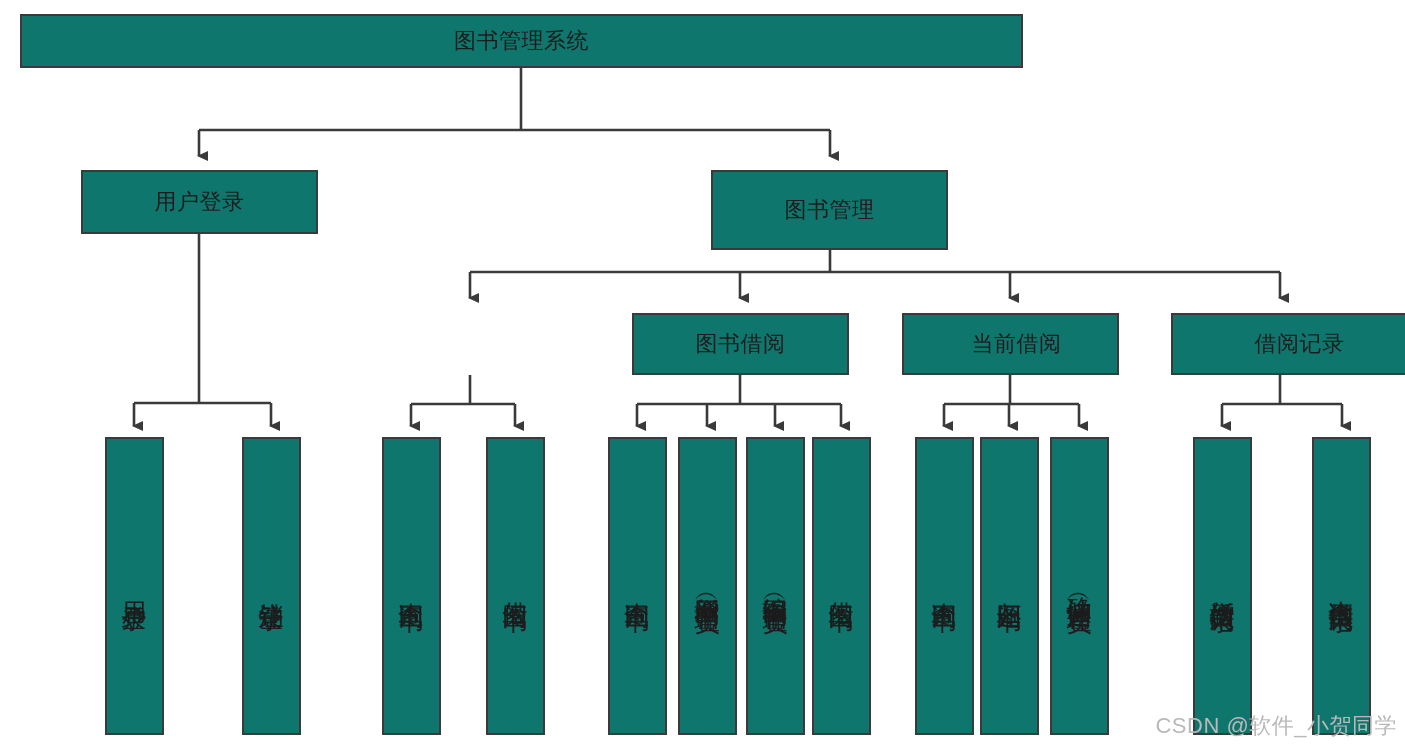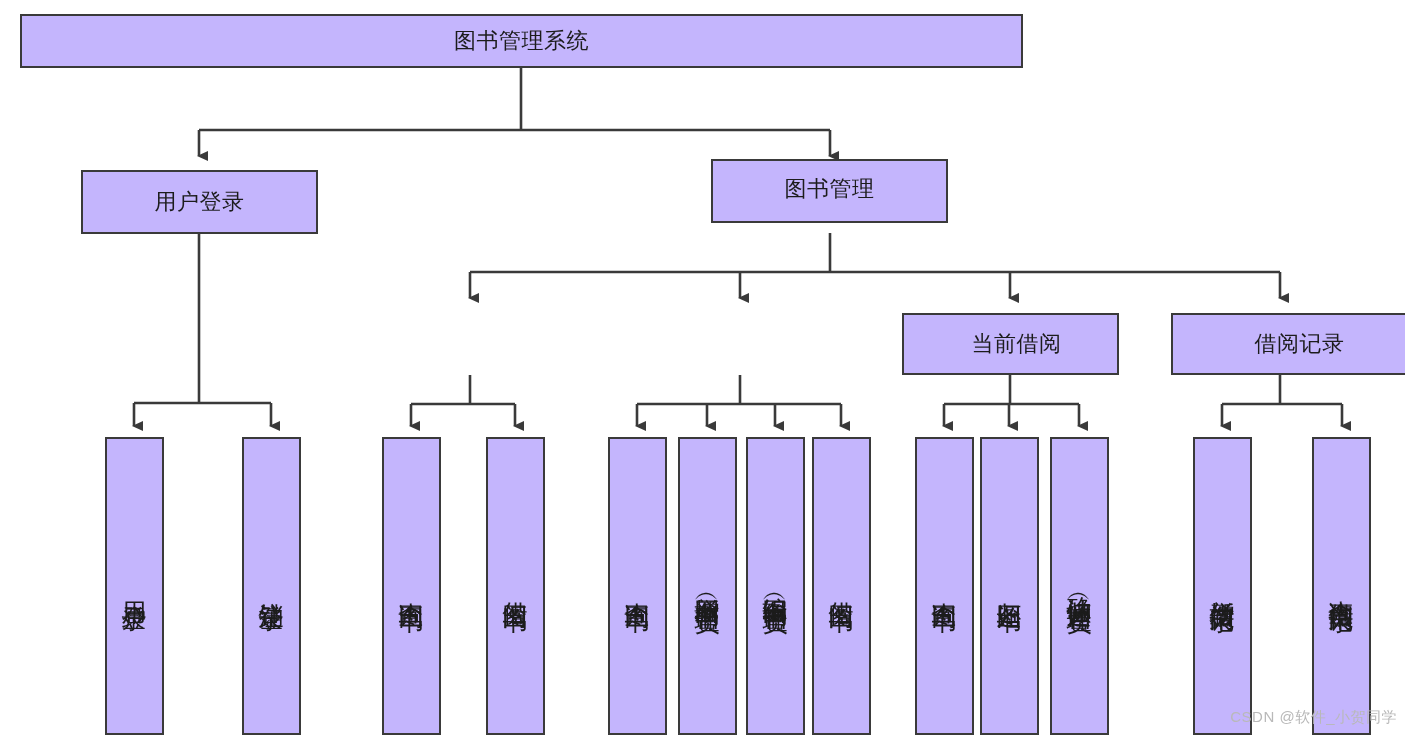--- a/index.html
+++ b/index.html
@@ -23,21 +23,21 @@
     left: 0;
     top: 0;
     width: 1405px;
     height: 747px;
     pointer-events: none;
   }
   .node {
     position: absolute;
     box-sizing: border-box;
     border: 2.5px solid #3a3a3a;
-    background: #c4b5fd;
+    background: #0f766e;
     display: flex;
     align-items: center;
     justify-content: center;
     text-align: center;
     color: #1c1c1c;
   }
   .node.h {
     font-size: 22px;
     letter-spacing: 0.5px;
     line-height: 1.2;
@@ -51,22 +51,22 @@
     padding: 4px 0;
   }
   .node.v .txt {
     writing-mode: vertical-rl;
     text-orientation: upright;
     white-space: nowrap;
   }
   #watermark {
     position: absolute;
     right: 8px;
-    bottom: 20px;
-    font-size: 15px;
+    bottom: 6px;
+    font-size: 22px;
     color: #b9b9b9;
     letter-spacing: 0.5px;
     white-space: nowrap;
     user-select: none;
   }
 </style>
 </head>
 <body>
 
 <div id="canvas">
@@ -121,24 +121,27 @@
     </g>
   </svg>
 
   <div class="node h" style="left:20px; top:14px; width:1003px; height:54px;">
     <span class="txt">图书管理系统</span>
   </div>
 
   <div class="node h" style="left:81px; top:170px; width:237px; height:64px;">
     <span class="txt">用户登录</span>
   </div>
-  <div class="node h" style="left:711px; top:159px; width:237px; height:64px;font-family:Liberation Mono, monospace;">
+  <div class="node h" style="left:711px; top:170px; width:237px; height:80px;">
     <span class="txt">图书管理</span>
   </div>
 
+  <div class="node h" style="left:632px; top:313px; width:217px; height:62px;">
+    <span class="txt">图书借阅</span>
+  </div>
   <div class="node h" style="left:902px; top:313px; width:217px; height:62px;padding-left:12px;">
     <span class="txt">当前借阅</span>
   </div>
   <div class="node h" style="left:1171px; top:313px; width:257px; height:62px;">
     <span class="txt">借阅记录</span>
   </div>
 
   <div class="node v" style="left:105px; top:437px; width:59px; height:298px;">
     <span class="txt">用户登录</span>
   </div>

